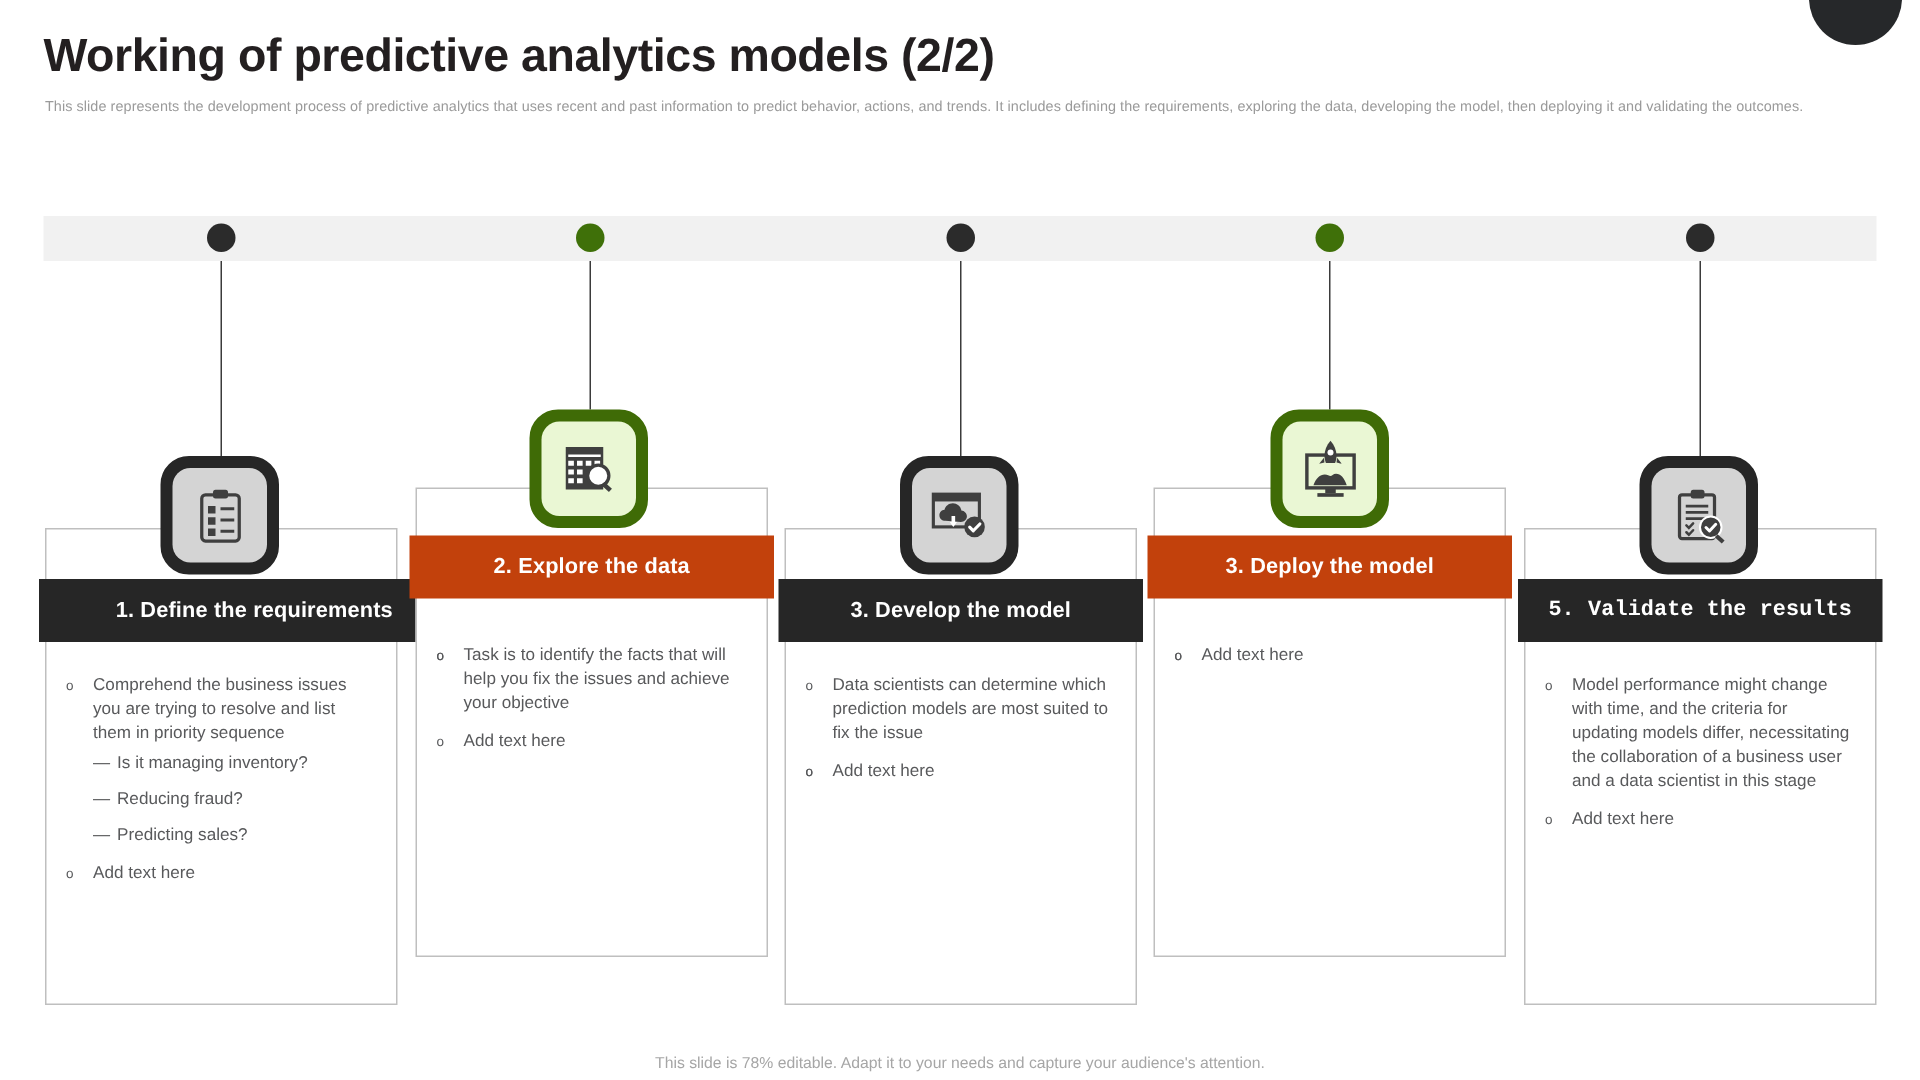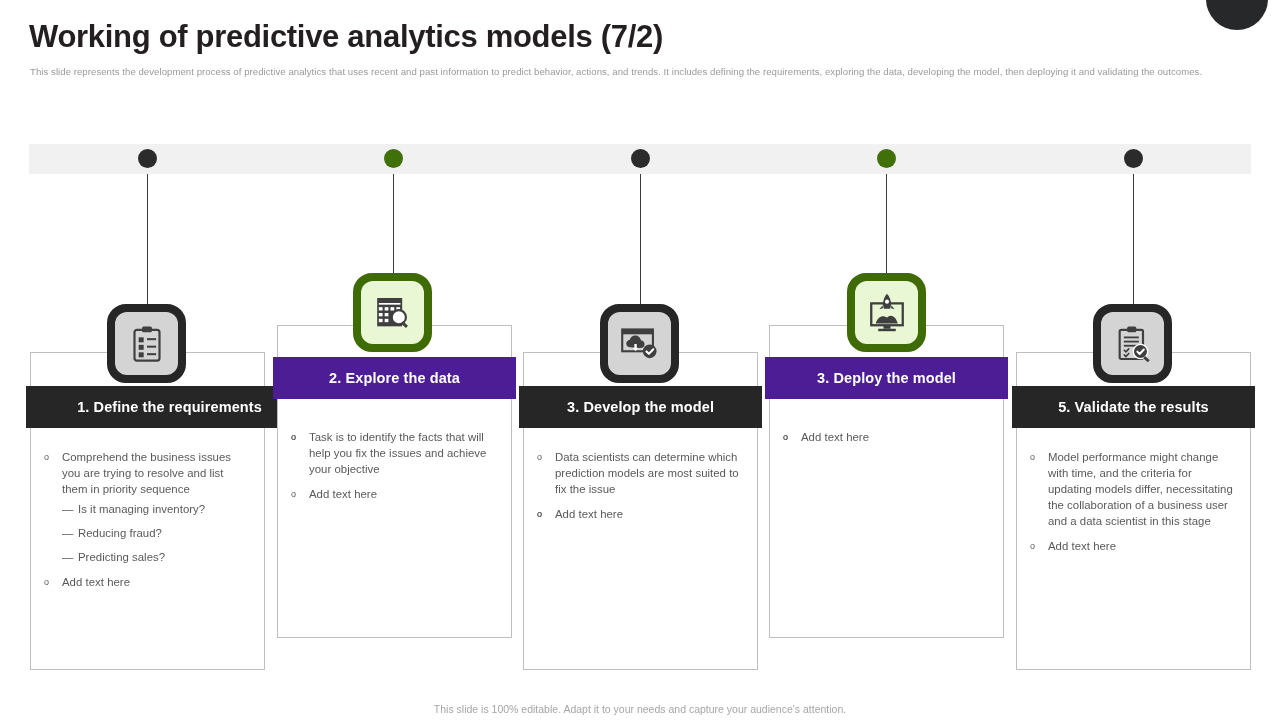--- a/index.html
+++ b/index.html
@@ -87,21 +87,21 @@
     justify-content: center;
     box-sizing: border-box;
   }
   .card-head span {
     font-size: 14.5px;
     font-weight: bold;
     color: #ffffff;
     letter-spacing: 0.1px;
   }
   .head-dark { background: #262626; }
-  .head-green { background: #4c1d95; }
+  .head-green { background: #c2410c; }
 
   .card-body {
     position: absolute;
     left: 0;
     width: 100%;
     box-sizing: border-box;
     padding: 12px 14px 0 12px;
   }
 
   ul.bullets {
@@ -186,21 +186,21 @@
     text-align: center;
     font-size: 10.5px;
     color: #a6a6a6;
   }
 </style>
 </head>
 <body>
 
 <div class="corner-blob"></div>
 
-<div class="page-title">Working of predictive analytics models (7/2)</div>
+<div class="page-title">Working of predictive analytics models (2/2)</div>
 <div class="page-subtitle">This slide represents the development process of predictive analytics that uses recent and past information to predict behavior, actions, and trends. It includes defining the requirements, exploring the data, developing the model, then deploying it and validating the outcomes.</div>
 
 <div class="timeline-strip"></div>
 <div id="timeline-layer">
     <div class="tl-dot" style="left: 137.5px; background: rgb(43, 43, 43);"></div>
     <div class="tl-line" style="left: 147px; top: 174px; height: 130px;"></div>
     <div class="tl-dot" style="left: 383.5px; background: rgb(63, 112, 9);"></div>
     <div class="tl-line" style="left: 393px; top: 174px; height: 99px;"></div>
     <div class="tl-dot" style="left: 630.5px; background: rgb(43, 43, 43);"></div>
     <div class="tl-line" style="left: 640px; top: 174px; height: 130px;"></div>
@@ -310,21 +310,21 @@
       <rect x="14" y="42" width="20" height="2.8" fill="#3f3f3f"></rect>
       <path d="M24 2c3 3.4 4.6 7.6 4.6 11.6 0 2-.4 3.8-1.1 5.4h-7c-.7-1.6-1.1-3.4-1.1-5.4C19.4 9.6 21 5.4 24 2z" fill="#3f3f3f"></path>
       <circle cx="24" cy="11" r="2.3" fill="#ffffff"></circle>
       <path d="M19 15l-3.6 4.6 4-1z" fill="#3f3f3f"></path>
       <path d="M29 15l3.6 4.6-4-1z" fill="#3f3f3f"></path>
       <path d="M11 36c2-5.4 5-8.2 8.6-8.2 2.2 0 3.4 1.2 4.4 1.2 1 0 2-1.8 4.2-1.8 3.6 0 6.4 3.2 8.2 8.8z" fill="#3f3f3f"></path>
     </svg>
       </div>
     </div>
     <div class="card" style="left: 1016px; top: 352px; width: 235px; height: 318px;"></div>
-    <div class="card-head head-dark" style="position: absolute; left: 1012px; top: 386px; width: 243px;">
+    <div class="card-head head-dark" style="position: absolute; left: 1012px; top: 386px; width: 243px; font-family: Liberation Mono, monospace;">
       <span>5. Validate the results</span>
     </div>
     <div class="card-body" style="position: absolute; left: 1016px; top: 437px; width: 235px;">
       <ul class="bullets">
         <li><span class="bullet-mark">o</span><span>Model performance might change with time, and the criteria for updating models differ, necessitating the collaboration of a business user and a data scientist in this stage</span></li>
         <li><span class="bullet-mark">o</span><span>Add text here</span></li>
       </ul>
     </div>
     <div class="icon-badge badge-dark" style="left: 1093px; top: 304px;">
       <div class="icon-inner inner-gray">
@@ -337,13 +337,13 @@
       <path d="M13.5 31.5l2 2 3.4-3.6" fill="none" stroke="#3f3f3f" stroke-width="2" stroke-linecap="round"></path>
       <path d="M13.5 37l2 2 3.4-3.6" fill="none" stroke="#3f3f3f" stroke-width="2" stroke-linecap="round"></path>
       <circle cx="33" cy="33" r="8.6" fill="#3f3f3f" stroke="#ffffff" stroke-width="1.6"></circle>
       <path d="M29.2 33.2l2.8 2.8 5-5.4" fill="none" stroke="#ffffff" stroke-width="2.4" stroke-linecap="round" stroke-linejoin="round"></path>
       <rect x="38.5" y="38.5" width="7.5" height="3.4" transform="rotate(42 38.5 38.5)" fill="#3f3f3f"></rect>
     </svg>
       </div>
     </div>
   </div>
 
-<div class="footer-note">This slide is 100% editable. Adapt it to your needs and capture your audience's attention.</div>
+<div class="footer-note">This slide is 78% editable. Adapt it to your needs and capture your audience's attention.</div>
 
 </body></html>

